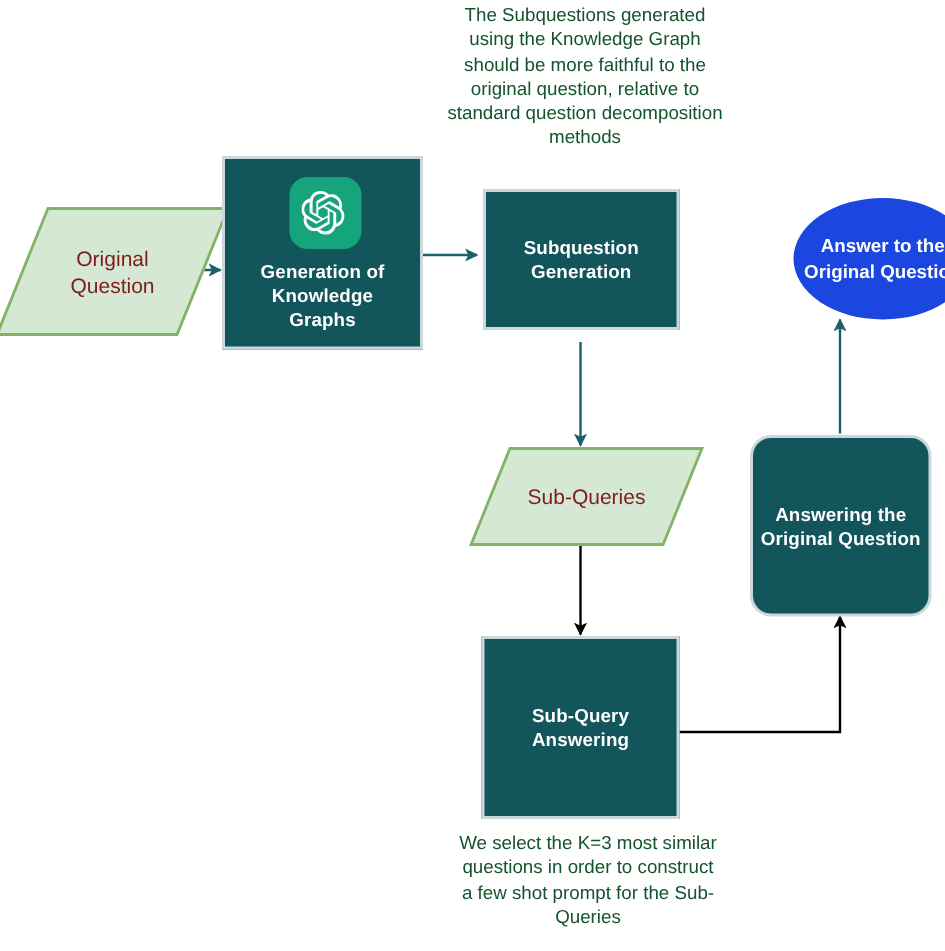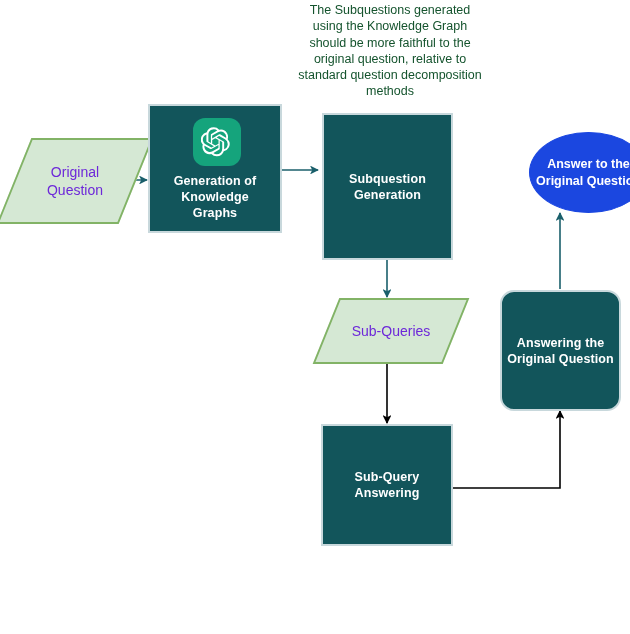--- a/index.html
+++ b/index.html
@@ -48,21 +48,21 @@
     letter-spacing: 0.1px;
     flex-direction: column;
     padding: 4px;
   }
   .proc .label { white-space: pre-line; }
 
   
   .data-shape {
     background: transparent;
     border: none;
-    color: #6d28d9;
+    color: #7f1d1d;
     font-size: 14px;
     line-height: 1.3;
   }
   .data-shape .skew {
     position: absolute;
     left: 0; top: 0; right: 0; bottom: 0;
     background: #d5e8d4;
     border: 2px solid #82b366;
     transform: skewX(-22deg);
     box-sizing: border-box;
@@ -159,21 +159,21 @@
     <span class="gpt-logo" style="left:43px; top:12px;">
       <svg width="32" height="32" viewBox="0 0 42 42" aria-hidden="true">
         <path fill="#ffffff" d="M35.02 17.2a9.5 9.5 0 0 0-.82-7.81 9.62 9.62 0 0 0-10.35-4.6A9.52 9.52 0 0 0 16.7 1.7a9.63 9.63 0 0 0-9.18 6.64 9.5 9.5 0 0 0-6.35 4.6 9.61 9.61 0 0 0 1.19 11.28 9.5 9.5 0 0 0 .81 7.81 9.63 9.63 0 0 0 10.36 4.6 9.5 9.5 0 0 0 7.16 3.18 9.63 9.63 0 0 0 9.18-6.65 9.5 9.5 0 0 0 6.35-4.6 9.61 9.61 0 0 0-1.2-11.27Zm-14.3 19.9a7.13 7.13 0 0 1-4.58-1.65l.23-.13 7.6-4.38a1.23 1.23 0 0 0 .63-1.08V19.16l3.21 1.86c.04.02.06.05.06.09v8.86a7.16 7.16 0 0 1-7.15 7.13Zm-15.36-6.56a7.1 7.1 0 0 1-.86-4.78l.23.14 7.6 4.38c.38.23.85.23 1.24 0l9.28-5.35v3.7a.12.12 0 0 1-.05.1l-7.68 4.43a7.16 7.16 0 0 1-9.76-2.62ZM3.36 14.2a7.13 7.13 0 0 1 3.73-3.13v9.02c0 .44.23.85.62 1.07l9.24 5.33-3.21 1.85a.12.12 0 0 1-.11 0L5.95 23.9a7.16 7.16 0 0 1-2.6-9.7Zm26.4 6.14-9.27-5.38 3.2-1.85a.12.12 0 0 1 .12 0l7.68 4.43a7.14 7.14 0 0 1-1.1 12.88v-9.01c0-.44-.23-.85-.62-1.07Zm3.2-4.8-.23-.14-7.58-4.42a1.24 1.24 0 0 0-1.25 0l-9.27 5.35v-3.7c0-.04.01-.08.05-.1l7.68-4.42a7.15 7.15 0 0 1 10.6 7.42ZM12.97 22.16l-3.21-1.85a.12.12 0 0 1-.06-.1v-8.85a7.15 7.15 0 0 1 11.72-5.48l-.23.13-7.6 4.38a1.23 1.23 0 0 0-.62 1.08v10.69Zm1.74-3.76 4.13-2.39 4.14 2.39v4.77l-4.13 2.38-4.14-2.38v-4.77Z"></path>
       </svg>
     </span>
     <span class="label">Generation of
 Knowledge
 Graphs</span>
   </div>
 
-  <div class="node proc" style="left:322px; top:113px; width:131px; height:147px;">
+  <div class="node proc" style="left:322px; top:126px; width:131px; height:94px;">
     <span class="label">Subquestion
 Generation</span>
   </div>
 
   <div class="node ellipse" style="left:501px; top:132px; width:119px; height:81px;">
     <span class="label">Answer to the
 Original Question</span>
   </div>
 
   <div class="node data-shape" style="left:326px; top:298px; width:130px; height:66px;">
@@ -192,14 +192,18 @@
   </div>
 
   <div class="caption" style="left:262px; top:2px; width:256px;">The Subquestions generated
 using the Knowledge Graph
 should be more faithful to the
 original question, relative to
 standard question decomposition
 methods</div>
 
 
+  <div class="caption" style="left:268px; top:554px; width:248px;">We select the K=3 most similar
+questions in order to construct
+a few shot prompt for the Sub-
+Queries</div>
 
 </div>
 
 </body></html>

